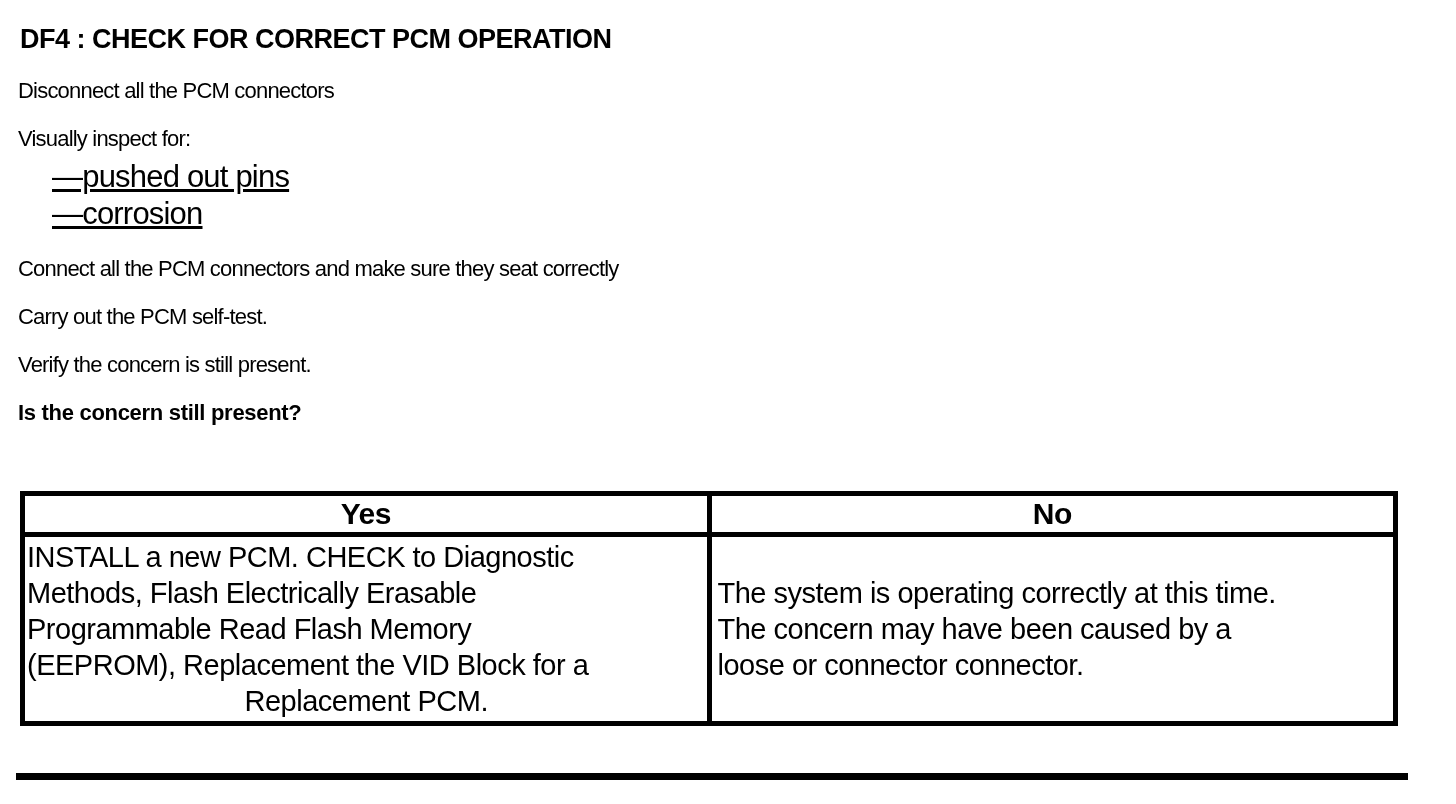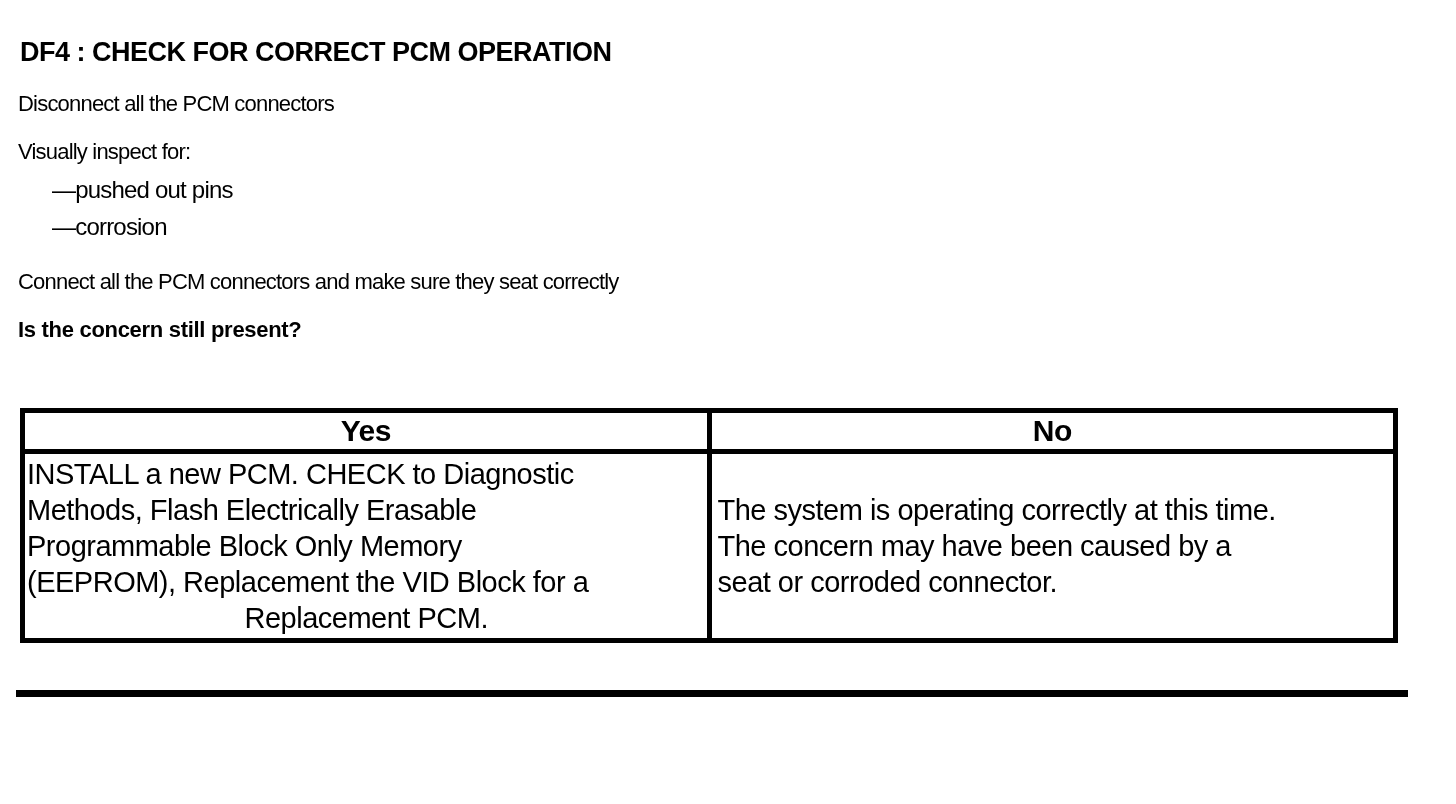--- a/index.html
+++ b/index.html
@@ -18,38 +18,39 @@
     width: 1456px;
     height: 804px;
     padding-top: 26px;
     box-sizing: border-box;
   }
   .heading {
     font-size: 27px;
     font-weight: bold;
     line-height: 27px;
     letter-spacing: -0.5px;
-    margin: 13px 0 22px 20px;
+    margin: 0 0 22px 20px;
     white-space: nowrap;
   }
   .para {
     font-size: 22px;
     line-height: 32px;
     letter-spacing: -0.8px;
     margin: 0 0 16px 18px;
     white-space: nowrap;
   }
   .para.tight { margin-bottom: 6px; }
   .para.bold { font-weight: bold; margin-bottom: 0; letter-spacing: -0.3px; }
   .list-item {
-    font-size: 24px;
+    font-size: 31px;
     line-height: 32px;
     letter-spacing: -0.8px;
     margin: 0 0 5px 52px;
     white-space: nowrap;
+    text-decoration: underline;
   }
   .list-item.last { margin-bottom: 23px; }
   .decision-table {
     border-collapse: collapse;
     table-layout: fixed;
     width: 1378px;
     margin: 62px 0 0 20px;
     border: 5px solid #000000;
   }
   .decision-table th,
@@ -98,44 +99,46 @@
   <div class="para">Disconnect all the PCM connectors</div>
 
   <div class="para tight">Visually inspect for:</div>
 
   <div class="list-item">—pushed out pins</div>
 
   <div class="list-item last">—corrosion</div>
 
   <div class="para">Connect all the PCM connectors and make sure they seat correctly</div>
 
+  <div class="para">Carry out the PCM self-test.</div>
 
+  <div class="para">Verify the concern is still present.</div>
 
   <div class="para bold">Is the concern still present?</div>
 
   <table class="decision-table">
     <thead>
       <tr>
         <th>Yes</th>
         <th>No</th>
       </tr>
     </thead>
     <tbody>
       <tr>
         <td class="yes-cell">
           <div class="cell-line">INSTALL a new PCM. CHECK to Diagnostic</div>
           <div class="cell-line">Methods, Flash Electrically Erasable</div>
-          <div class="cell-line">Programmable Block Only Memory</div>
+          <div class="cell-line">Programmable Read Flash Memory</div>
           <div class="cell-line">(EEPROM), Replacement the VID Block for a</div>
           <div class="cell-line center">Replacement PCM.</div>
         </td>
         <td class="no-cell">
           <div class="cell-line">The system is operating correctly at this time.</div>
           <div class="cell-line">The concern may have been caused by a</div>
-          <div class="cell-line">seat or corroded connector.</div>
+          <div class="cell-line">loose or connector connector.</div>
         </td>
       </tr>
     </tbody>
   </table>
 
   <div class="bottom-rule"></div>
 
 </div>
 
 </body></html>

